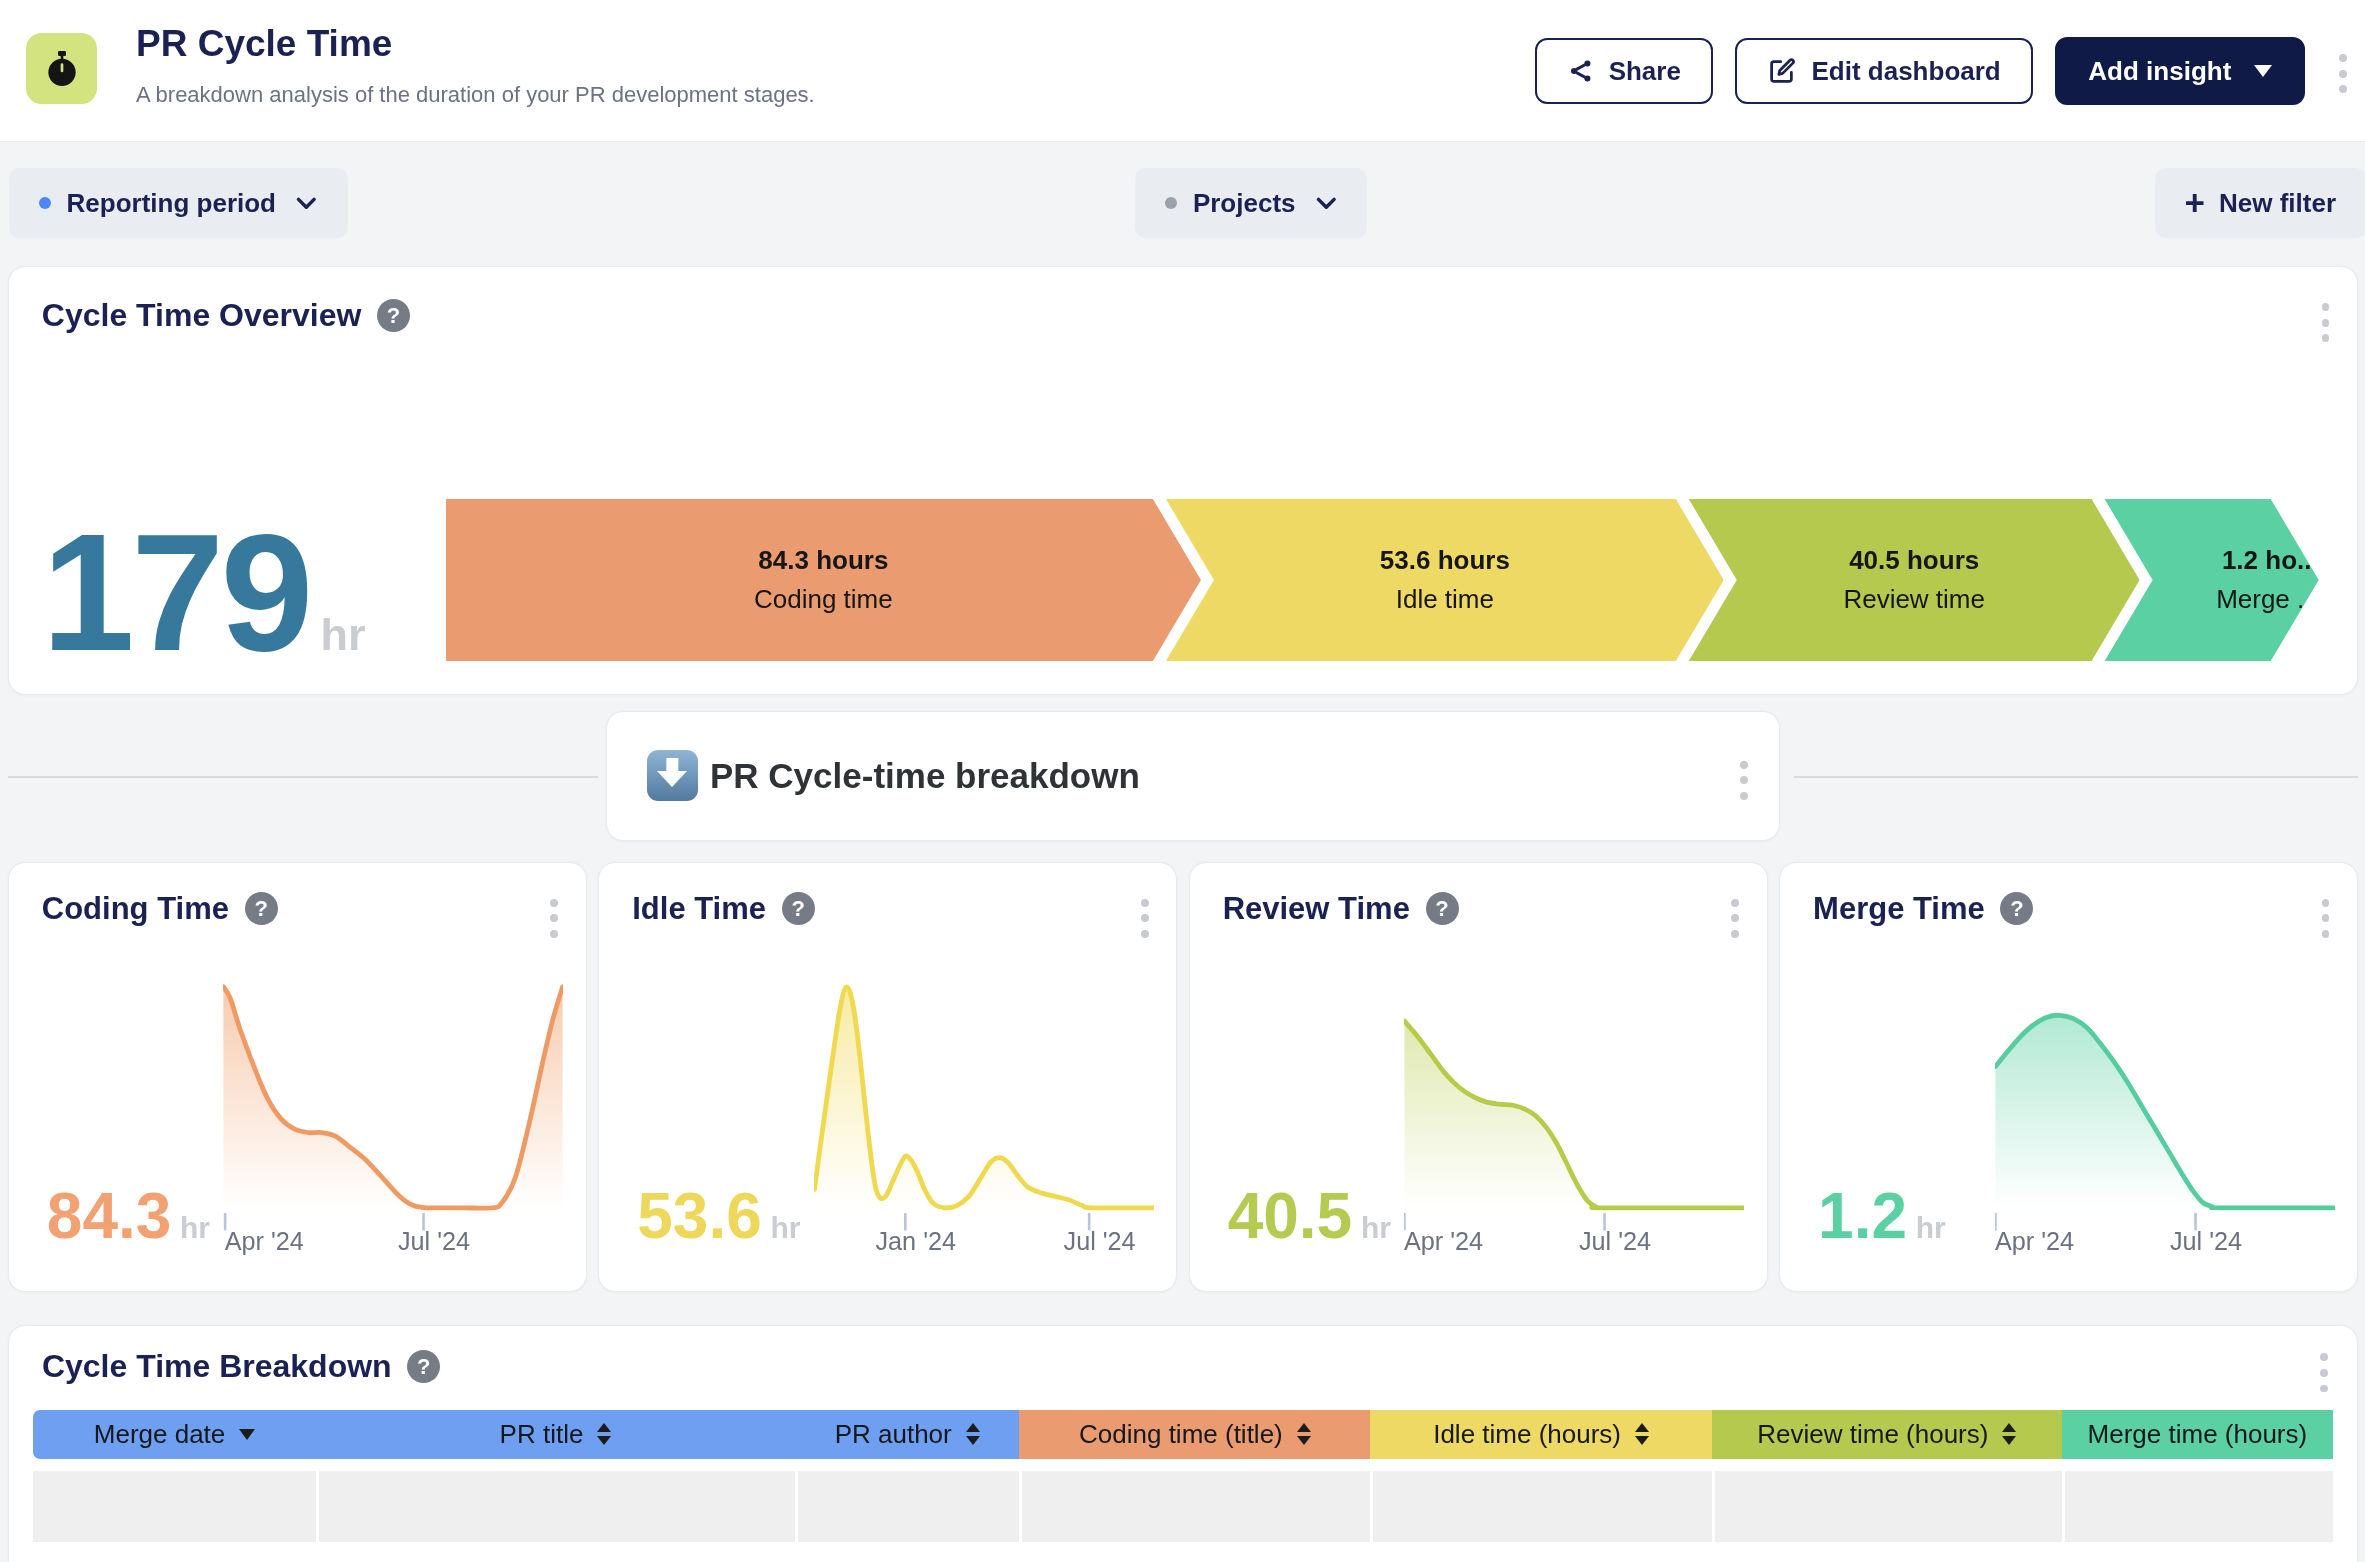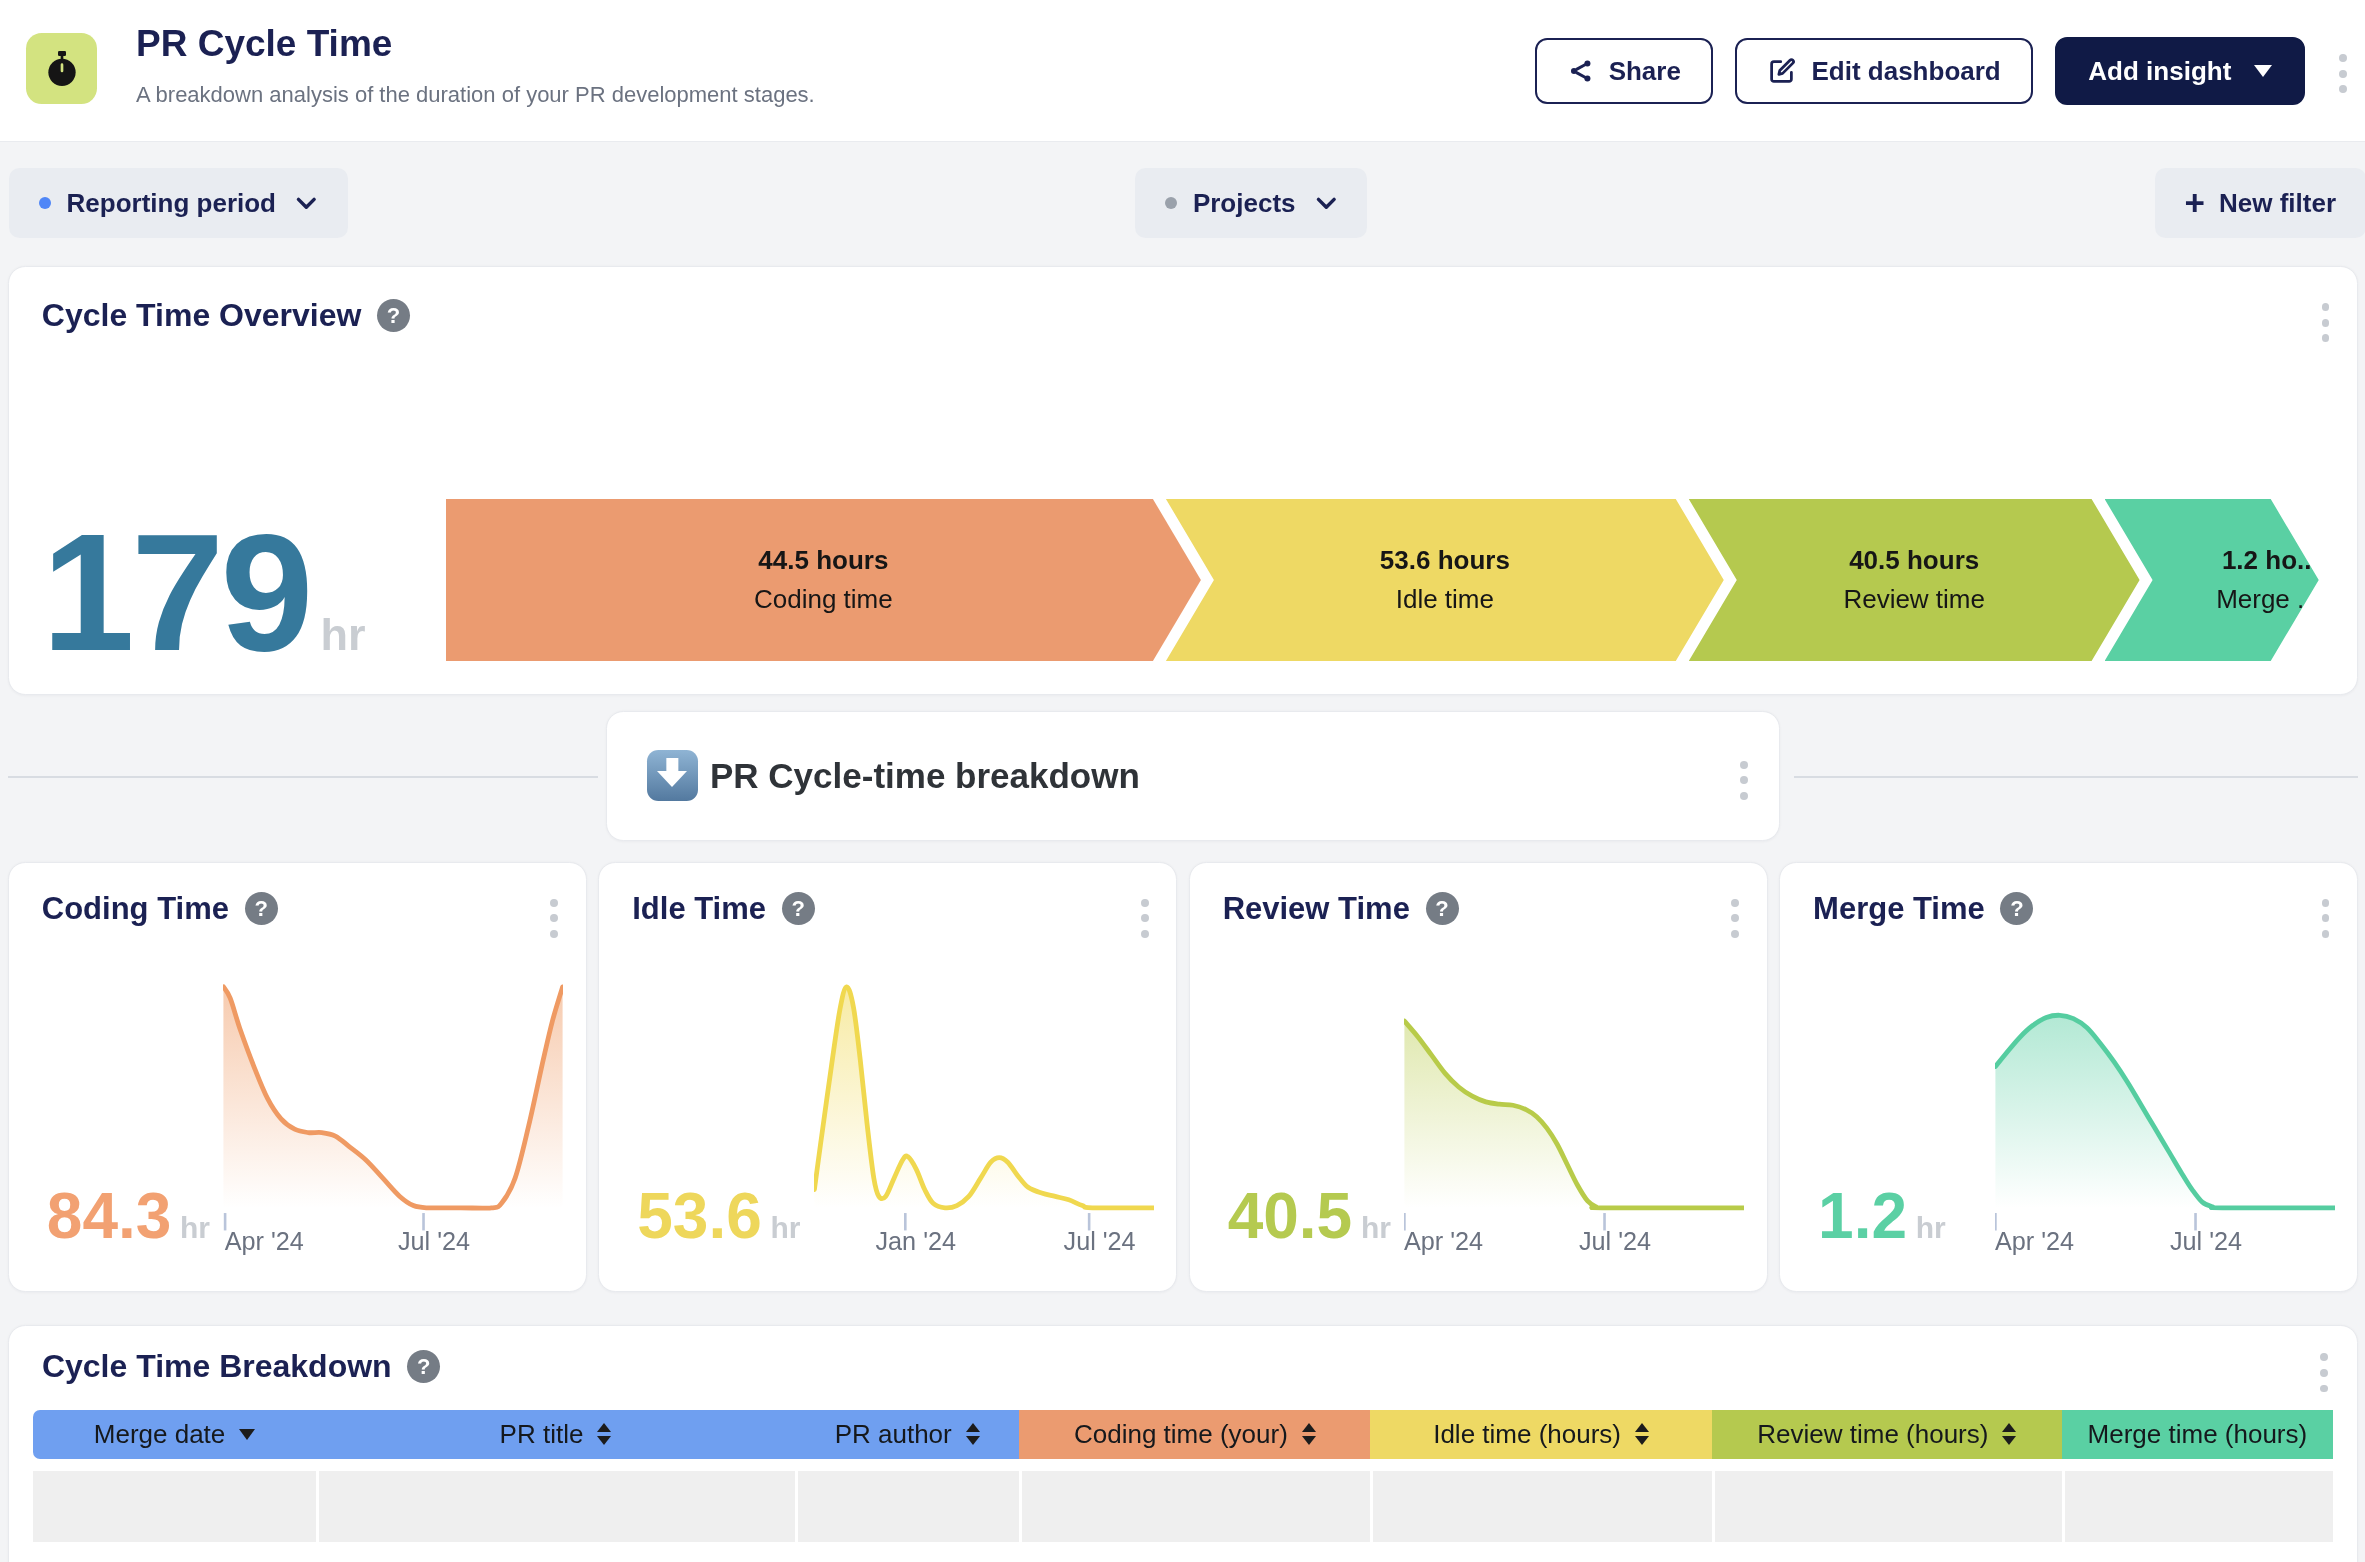--- a/index.html
+++ b/index.html
@@ -179,21 +179,21 @@
         <i></i>
         <i></i>
       </div>
     <div class="overview-content">
       <div class="big-number-wrap">
         <span class="big-number">179</span>
         <span class="big-unit">hr</span>
       </div>
       <div class="funnel">
         <div class="stage stage-first stage-0" style="background: rgb(235, 155, 112);">
-          <b>44.5 hours</b>
+          <b>84.3 hours</b>
           <span>Coding time</span>
         </div>
         <div class="stage stage-mid stage-1" style="background: rgb(238, 217, 100);">
           <b>53.6 hours</b>
           <span>Idle time</span>
         </div>
         <div class="stage stage-mid stage-2" style="background: rgb(181, 201, 79);">
           <b>40.5 hours</b>
           <span>Review time</span>
         </div>
@@ -365,21 +365,21 @@
           </span>
       </div>
       <div class="t-cell c2" style="background: rgb(111, 159, 240);">
         <span>PR author</span>
         <span class="sort-both">
             <span class="up"></span>
             <span class="dn"></span>
           </span>
       </div>
       <div class="t-cell c3" style="background: rgb(235, 155, 112);">
-        <span>Coding time (your)</span>
+        <span>Coding time (title)</span>
         <span class="sort-both">
             <span class="up"></span>
             <span class="dn"></span>
           </span>
       </div>
       <div class="t-cell c4" style="background: rgb(238, 217, 100);">
         <span>Idle time (hours)</span>
         <span class="sort-both">
             <span class="up"></span>
             <span class="dn"></span>

